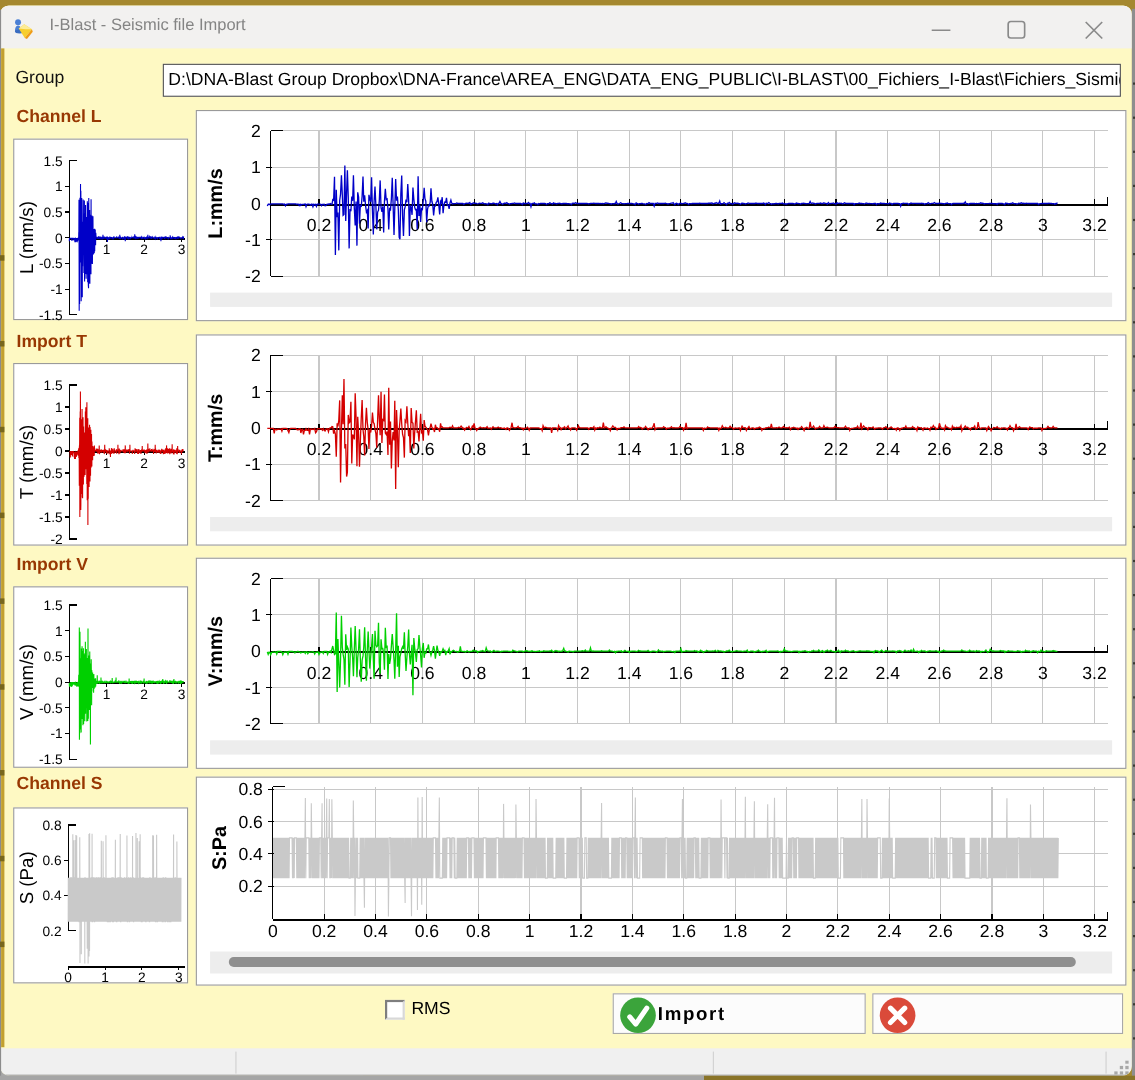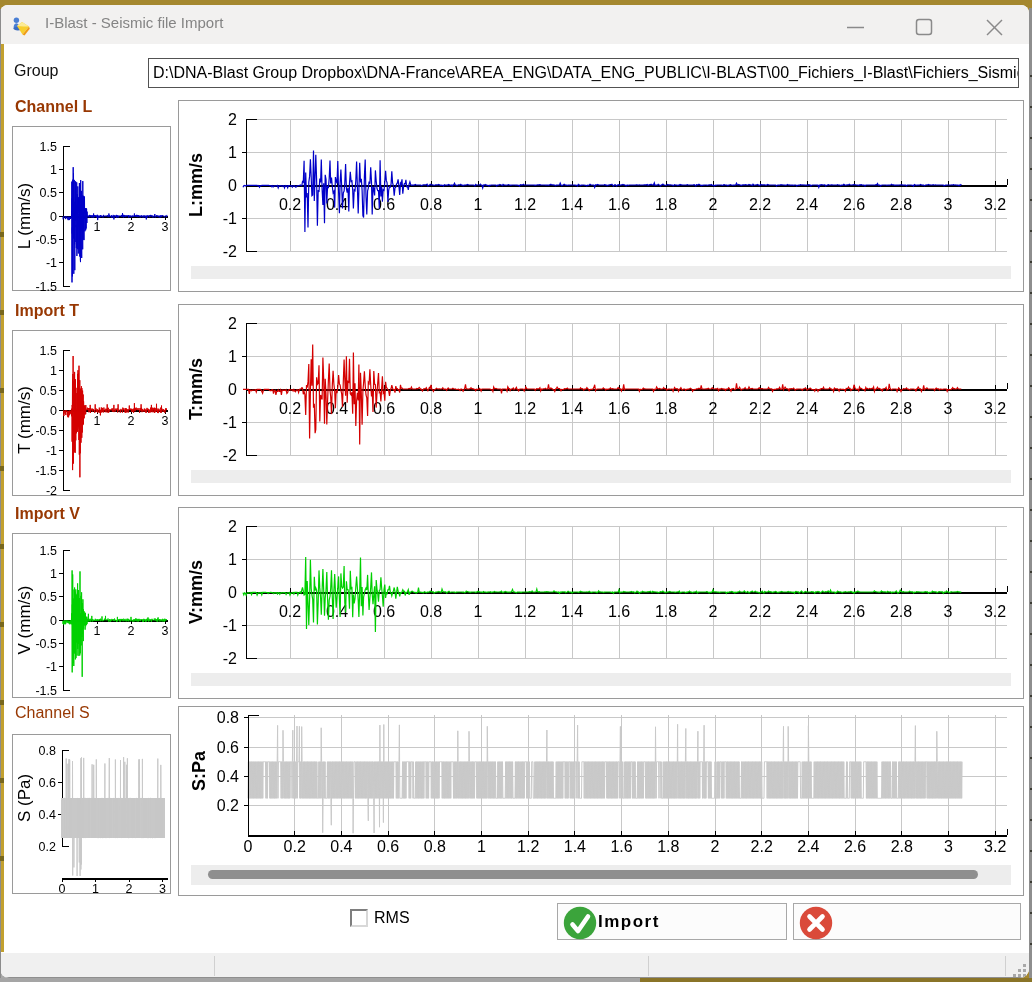--- a/index.html
+++ b/index.html
@@ -1,20 +1,20 @@
 <!DOCTYPE html>
 <html><head><meta charset="utf-8"><style>
 *{margin:0;padding:0;box-sizing:border-box}
 html,body{width:1032px;height:982px;overflow:hidden}
 body{font-family:"Liberation Sans",sans-serif;background:#a5882f;position:relative}
 .abs{position:absolute}
 svg text{font-family:"Liberation Sans",sans-serif}
 </style></head><body>
 <div class="abs" style="left:0;top:950px;width:330px;height:32px;background:#a8a8a8"></div>
-<div class="abs" style="left:0;top:5px;width:1029px;height:973px;background:#ffffff;border-radius:8px 8px 9px 9px;overflow:hidden">
+<div class="abs" style="left:0;top:5px;width:1029px;height:973px;background:#fef9c3;border-radius:8px 8px 9px 9px;overflow:hidden">
     <div class="abs" style="left:0;top:0;width:1029px;height:39px;background:#f2f1f0"></div>
     <svg class="abs" style="left:13px;top:9px" width="22" height="24">
 <circle cx="3.4" cy="6.2" r="2.7" fill="#4a7fd4"></circle>
 <path d="M0.6 15 Q0.4 9.3 3.4 9.2 Q6.4 9.3 6.6 15 Z" fill="#4a7fd4"></path>
 <ellipse cx="4.8" cy="14.6" rx="4.2" ry="1.8" fill="#3a6cc0"></ellipse>
 <path d="M4 12 L9 8 L16 12.5 L9.5 20.5 Z" fill="#f7ce2e"></path>
 <path d="M4 12 L9 8 L16 12.5 L10.5 12.6 Z" fill="#fceb96"></path>
 <path d="M9.5 20.5 L16 12.5 L16.8 14.8 L11.5 21.5 Z" fill="#ef9c16"></path>
 </svg>
     <div class="abs" style="left:45px;top:9px;font-size:15px;color:#848484">I-Blast - Seismic file Import</div>
@@ -333,21 +333,21 @@
         <text x="628.0" y="109" font-size="16" text-anchor="middle" fill="#000">2.4</text>
         <text x="675.0" y="109" font-size="16" text-anchor="middle" fill="#000">2.6</text>
         <text x="722.0" y="109" font-size="16" text-anchor="middle" fill="#000">2.8</text>
         <text x="769.0" y="109" font-size="16" text-anchor="middle" fill="#000">3</text>
         <text x="816.0" y="109" font-size="16" text-anchor="middle" fill="#000">3.2</text>
         <text x="23" y="84.0" font-size="18" font-weight="bold" fill="#000" text-anchor="middle" transform="rotate(-90 23 84.0)">V:mm/s</text>
         <rect x="12" y="165" width="820" height="13" fill="#ededed"></rect>
         <polyline points="64.0,84.6 64.8,86.8 65.6,84.8 66.3,85.1 67.1,87.1 67.9,85.1 68.7,84.8 69.5,84.6 70.3,85.0 71.0,85.0 71.8,84.5 72.6,86.6 73.4,84.3 74.2,84.3 75.0,84.3 75.8,84.3 76.5,84.3 77.3,84.7 78.1,87.1 78.9,85.2 79.7,84.7 80.5,85.0 81.2,84.6 82.0,84.5 82.8,86.8 83.6,84.3 84.4,84.3 85.2,84.3 85.9,84.3 86.7,84.3 87.5,84.5 88.3,84.6 89.1,85.6 89.8,84.6 90.6,84.6 91.4,84.3 92.2,84.3 93.0,84.7 93.8,84.6 94.5,85.6 95.3,84.8 96.1,84.7 96.9,84.8 97.7,84.7 98.5,86.0 99.2,84.5 100.0,84.5 100.8,86.2 101.6,85.0 102.4,84.6 103.2,84.8 104.0,84.9 104.7,84.7 105.5,84.5 106.3,84.7 107.1,86.5 107.9,85.0 108.7,84.9 109.4,85.0 110.2,84.5 111.0,87.0 111.8,85.2 112.6,85.2 113.3,84.6 114.1,84.5 114.9,86.1 115.7,84.3 116.5,84.3 117.3,84.3 118.1,84.3 118.8,86.9 119.6,84.7 120.4,84.6 121.2,83.9 122.0,85.2 122.8,82.0 123.5,79.3 124.3,83.0 125.1,87.0 125.9,86.3 126.7,48.9 127.5,121.0 128.2,73.0 129.0,94.1 129.8,116.9 130.6,91.2 131.4,51.7 132.2,80.6 132.9,86.7 133.7,91.4 134.5,114.5 135.3,68.7 136.1,82.7 136.8,80.0 137.6,82.1 138.4,116.5 139.2,93.8 140.0,62.4 140.8,79.9 141.6,90.1 142.3,106.8 143.1,82.5 143.9,61.0 144.7,82.6 145.5,107.7 146.2,90.2 147.0,82.2 147.8,64.0 148.6,91.8 149.4,111.8 150.2,92.1 151.0,88.3 151.7,80.3 152.5,62.3 153.3,89.3 154.1,110.9 154.9,82.8 155.7,66.1 156.4,83.1 157.2,99.8 158.0,89.1 158.8,79.6 159.6,68.4 160.4,91.6 161.1,109.1 161.9,65.4 162.7,78.3 163.5,80.0 164.3,79.0 165.1,58.1 165.8,94.7 166.6,104.4 167.4,73.2 168.2,81.7 169.0,81.6 169.8,85.9 170.5,100.8 171.3,62.8 172.1,81.2 172.9,78.8 173.7,109.3 174.4,86.5 175.2,95.5 176.0,90.7 176.8,79.2 177.6,68.5 178.4,80.0 179.2,92.3 179.9,109.0 180.7,83.0 181.5,49.6 182.3,98.2 183.1,79.1 183.9,107.5 184.6,89.1 185.4,85.7 186.2,81.8 187.0,80.0 187.8,82.0 188.6,66.9 189.3,85.6 190.1,101.9 190.9,89.8 191.7,79.6 192.5,64.4 193.2,85.9 194.0,96.1 194.8,86.5 195.6,78.2 196.4,124.1 197.2,72.1 198.0,81.1 198.7,85.7 199.5,93.7 200.3,82.5 201.1,81.8 201.9,69.3 202.7,80.5 203.4,87.7 204.2,98.8 205.0,81.4 205.8,76.5 206.6,90.0 207.3,85.2 208.1,85.8 208.9,81.9 209.7,81.8 210.5,77.9 211.3,84.2 212.1,85.0 212.8,87.8 213.6,84.8 214.4,82.9 215.2,79.5 216.0,83.6 216.8,90.8 217.5,85.2 218.3,78.9 219.1,83.2 219.9,84.7 220.7,88.3 221.5,84.7 222.2,85.2 223.0,83.8 223.8,81.7 224.6,83.5 225.4,83.3 226.2,87.5 226.9,84.4 227.7,84.8 228.5,83.5 229.3,81.6 230.1,86.9 230.9,84.3 231.6,84.6 232.4,83.5 233.2,83.1 234.0,83.8 234.8,84.1 235.6,84.3 236.3,84.3 237.1,85.1 237.9,84.3 238.7,84.4 239.5,79.6 240.2,84.0 241.0,84.1 241.8,84.2 242.6,84.3 243.4,84.3 244.2,84.9 245.0,84.0 245.7,83.6 246.5,84.2 247.3,84.7 248.1,84.2 248.9,84.1 249.7,84.1 250.4,83.9 251.2,83.1 252.0,83.9 252.8,83.7 253.6,83.8 254.4,83.8 255.1,85.2 255.9,84.4 256.7,84.1 257.5,84.2 258.3,83.8 259.1,83.9 259.8,83.4 260.6,83.9 261.4,84.1 262.2,84.3 263.0,81.0 263.8,83.3 264.5,83.8 265.3,83.9 266.1,83.9 266.9,83.8 267.7,85.0 268.5,84.3 269.2,83.8 270.0,83.3 270.8,84.0 271.6,84.3 272.4,84.0 273.1,84.0 273.9,84.0 274.7,84.1 275.5,84.1 276.3,84.7 277.1,84.1 277.9,84.2 278.6,84.0 279.4,84.0 280.2,84.0 281.0,84.0 281.8,84.0 282.6,84.0 283.3,84.2 284.1,84.1 284.9,84.1 285.7,84.7 286.5,84.2 287.2,83.1 288.0,83.7 288.8,83.7 289.6,84.0 290.4,84.1 291.2,84.6 292.0,84.1 292.7,84.0 293.5,84.0 294.3,84.0 295.1,84.0 295.9,84.0 296.7,84.6 297.4,84.1 298.2,83.9 299.0,83.3 299.8,83.8 300.6,83.8 301.4,84.1 302.1,84.1 302.9,84.0 303.7,84.4 304.5,83.6 305.3,84.0 306.1,84.1 306.8,84.1 307.6,84.4 308.4,84.1 309.2,84.1 310.0,83.9 310.8,84.0 311.5,83.7 312.3,84.5 313.1,84.2 313.9,84.1 314.7,83.9 315.5,83.5 316.2,84.0 317.0,83.9 317.8,84.0 318.6,84.0 319.4,84.0 320.2,84.0 320.9,83.8 321.7,83.8 322.5,83.1 323.3,84.2 324.1,84.8 324.9,83.9 325.6,83.8 326.4,83.4 327.2,83.9 328.0,83.8 328.8,84.4 329.6,84.0 330.3,84.1 331.1,84.0 331.9,84.1 332.7,83.2 333.5,81.4 334.3,83.9 335.0,83.8 335.8,84.1 336.6,84.3 337.4,84.8 338.2,84.0 339.0,84.0 339.7,84.1 340.5,84.2 341.3,84.2 342.1,84.6 342.9,84.0 343.7,84.0 344.4,84.0 345.2,84.0 346.0,84.0 346.8,84.0 347.6,84.0 348.4,84.0 349.1,84.0 349.9,83.8 350.7,83.6 351.5,83.9 352.3,83.8 353.1,82.9 353.8,84.0 354.6,84.0 355.4,84.0 356.2,84.0 357.0,83.8 357.8,81.0 358.5,83.8 359.3,83.9 360.1,83.7 360.9,83.9 361.7,84.0 362.4,84.0 363.2,84.0 364.0,84.0 364.8,84.0 365.6,83.9 366.4,83.9 367.2,83.9 367.9,83.6 368.7,83.9 369.5,83.9 370.3,84.0 371.1,84.0 371.9,84.0 372.6,84.0 373.4,84.0 374.2,83.9 375.0,82.9 375.8,83.7 376.6,83.9 377.3,83.9 378.1,84.2 378.9,84.4 379.7,84.1 380.5,85.3 381.2,84.1 382.0,84.4 382.8,83.9 383.6,83.9 384.4,83.9 385.2,84.0 386.0,83.7 386.7,84.8 387.5,84.3 388.3,84.0 389.1,83.3 389.9,83.8 390.7,84.2 391.4,84.2 392.2,84.1 393.0,85.1 393.8,84.1 394.6,84.2 395.4,84.0 396.1,84.0 396.9,84.0 397.7,84.0 398.5,84.0 399.3,84.4 400.1,84.1 400.8,83.9 401.6,83.2 402.4,83.8 403.2,83.8 404.0,84.0 404.8,84.0 405.5,84.0 406.3,84.0 407.1,84.0 407.9,83.9 408.7,84.0 409.5,83.9 410.2,83.3 411.0,84.2 411.8,84.1 412.6,84.6 413.4,84.1 414.1,84.0 414.9,84.0 415.7,84.0 416.5,84.1 417.3,84.2 418.1,84.8 418.9,84.0 419.6,82.9 420.4,83.9 421.2,83.8 422.0,84.1 422.8,84.0 423.6,84.0 424.3,84.6 425.1,84.1 425.9,84.1 426.7,84.0 427.5,84.0 428.2,84.0 429.0,84.0 429.8,84.0 430.6,84.0 431.4,84.1 432.2,84.3 432.9,84.4 433.7,84.1 434.5,85.3 435.3,84.0 436.1,84.0 436.9,84.0 437.7,84.0 438.4,84.0 439.2,84.0 440.0,81.8 440.8,84.8 441.6,84.2 442.4,84.2 443.1,84.1 443.9,84.2 444.7,83.5 445.5,83.9 446.3,83.8 447.1,84.0 447.8,84.0 448.6,84.0 449.4,84.0 450.2,84.0 451.0,83.9 451.8,83.9 452.5,83.4 453.3,84.0 454.1,83.8 454.9,83.9 455.7,84.9 456.5,84.2 457.2,84.1 458.0,83.2 458.8,84.0 459.6,83.9 460.4,85.2 461.2,84.3 461.9,84.2 462.7,84.1 463.5,83.3 464.3,83.8 465.1,83.9 465.9,84.0 466.6,84.0 467.4,84.0 468.2,84.0 469.0,83.7 469.8,83.9 470.6,83.7 471.3,83.2 472.1,84.1 472.9,84.5 473.7,83.3 474.5,83.8 475.3,83.9 476.0,83.8 476.8,84.0 477.6,84.2 478.4,84.1 479.2,84.8 479.9,84.3 480.7,84.1 481.5,83.7 482.3,83.8 483.1,83.8 483.9,83.1 484.7,83.9 485.4,84.1 486.2,84.7 487.0,84.2 487.8,84.2 488.6,84.2 489.4,83.9 490.1,83.8 490.9,83.4 491.7,84.0 492.5,84.0 493.3,84.0 494.1,84.0 494.8,84.0 495.6,84.1 496.4,84.4 497.2,84.0 498.0,84.0 498.8,83.9 499.5,83.9 500.3,83.1 501.1,84.8 501.9,84.3 502.7,84.2 503.5,84.0 504.2,84.0 505.0,84.0 505.8,84.0 506.6,84.8 507.4,84.2 508.2,84.3 508.9,83.9 509.7,83.9 510.5,83.1 511.3,83.9 512.1,84.2 512.9,84.2 513.6,84.7 514.4,84.1 515.2,84.2 516.0,83.9 516.8,83.9 517.5,83.2 518.3,84.9 519.1,84.2 519.9,84.2 520.7,84.0 521.5,84.0 522.2,84.0 523.0,84.0 523.8,84.0 524.6,84.0 525.4,84.0 526.2,84.0 527.0,83.9 527.7,83.7 528.5,83.9 529.3,84.3 530.1,85.0 530.9,84.1 531.7,84.3 532.4,84.3 533.2,83.8 534.0,81.8 534.8,83.9 535.6,83.8 536.4,83.8 537.1,83.9 537.9,84.1 538.7,84.1 539.5,84.1 540.3,84.6 541.1,84.2 541.8,84.2 542.6,84.0 543.4,84.0 544.2,84.0 545.0,84.0 545.8,84.0 546.5,84.0 547.3,85.3 548.1,84.1 548.9,84.3 549.7,84.3 550.5,83.9 551.2,83.9 552.0,83.9 552.8,83.5 553.6,83.9 554.4,84.3 555.2,84.2 555.9,85.0 556.7,84.2 557.5,84.3 558.3,84.2 559.1,83.8 559.9,83.9 560.6,83.2 561.4,84.0 562.2,84.0 563.0,84.0 563.8,84.0 564.6,83.9 565.3,82.9 566.1,83.6 566.9,84.6 567.7,84.2 568.5,83.5 569.2,83.9 570.0,84.9 570.8,84.2 571.6,83.8 572.4,83.7 573.2,83.0 574.0,84.0 574.7,84.0 575.5,83.8 576.3,83.2 577.1,83.9 577.9,84.2 578.6,84.2 579.4,84.3 580.2,84.9 581.0,84.2 581.8,84.1 582.6,83.9 583.4,83.2 584.1,84.3 584.9,85.1 585.7,83.6 586.5,83.9 587.3,84.0 588.0,84.0 588.8,84.0 589.6,83.1 590.4,83.8 591.2,83.7 592.0,83.8 592.8,84.1 593.5,84.5 594.3,84.1 595.1,83.9 595.9,83.9 596.7,83.5 597.5,83.9 598.2,84.2 599.0,84.7 599.8,84.1 600.6,84.1 601.4,83.9 602.1,83.9 602.9,83.5 603.7,84.0 604.5,84.0 605.3,84.0 606.1,84.0 606.9,84.0 607.6,84.0 608.4,83.9 609.2,83.5 610.0,84.0 610.8,83.8 611.6,83.9 612.3,84.1 613.1,84.1 613.9,84.3 614.7,84.1 615.5,85.3 616.2,83.8 617.0,83.4 617.8,83.8 618.6,83.8 619.4,83.9 620.2,85.1 621.0,84.1 621.7,83.7 622.5,83.1 623.3,83.8 624.1,84.8 624.9,84.2 625.6,83.9 626.4,83.4 627.2,83.9 628.0,84.0 628.8,84.0 629.6,84.0 630.4,84.0 631.1,84.0 631.9,83.9 632.7,83.7 633.5,83.9 634.3,83.9 635.1,84.2 635.8,85.2 636.6,83.9 637.4,83.8 638.2,83.8 639.0,83.4 639.8,83.9 640.5,83.9 641.3,84.9 642.1,84.2 642.9,83.8 643.7,83.1 644.5,84.0 645.2,84.0 646.0,83.9 646.8,83.6 647.6,83.9 648.4,83.7 649.2,82.9 649.9,83.8 650.7,84.4 651.5,82.2 652.3,84.0 653.1,84.1 653.9,84.1 654.6,84.0 655.4,84.0 656.2,85.2 657.0,84.1 657.8,84.3 658.6,83.2 659.3,83.7 660.1,83.9 660.9,83.8 661.7,83.8 662.5,84.2 663.3,84.7 664.0,84.1 664.8,84.0 665.6,83.9 666.4,83.6 667.2,84.0 668.0,84.0 668.7,84.0 669.5,83.9 670.3,83.9 671.1,83.9 671.9,83.5 672.7,83.9 673.4,84.3 674.2,84.1 675.0,85.2 675.8,84.1 676.6,84.1 677.4,83.8 678.1,83.7 678.9,83.1 679.7,83.9 680.5,83.8 681.3,84.0 682.1,84.0 682.8,84.0 683.6,84.0 684.4,84.0 685.2,84.0 686.0,84.0 686.8,84.0 687.5,84.0 688.3,84.0 689.1,84.0 689.9,84.0 690.7,84.0 691.5,84.0 692.2,84.0 693.0,84.0 693.8,84.0 694.6,83.7 695.4,82.9 696.2,83.7 696.9,83.7 697.7,84.0 698.5,84.0 699.3,84.1 700.1,84.3 700.9,84.0 701.6,84.1 702.4,83.0 703.2,83.7 704.0,83.9 704.8,83.9 705.5,83.9 706.3,83.8 707.1,84.1 707.9,84.4 708.7,83.4 709.5,83.9 710.2,84.0 711.0,83.8 711.8,83.9 712.6,84.9 713.4,84.2 714.2,84.2 715.0,84.3 715.7,84.2 716.5,83.8 717.3,82.9 718.1,84.2 718.9,85.2 719.6,84.3 720.4,84.2 721.2,82.2 722.0,83.2 722.8,83.8 723.6,83.8 724.4,83.7 725.1,83.9 725.9,84.0 726.7,84.0 727.5,84.0 728.3,84.0 729.1,84.0 729.8,83.8 730.6,83.3 731.4,83.8 732.2,83.8 733.0,83.8 733.8,83.8 734.5,85.0 735.3,84.1 736.1,84.3 736.9,84.0 737.7,83.6 738.5,83.9 739.2,83.9 740.0,83.9 740.8,84.0 741.6,84.0 742.4,84.1 743.1,84.1 743.9,84.4 744.7,84.1 745.5,83.9 746.3,83.6 747.1,83.9 747.9,83.9 748.6,83.9 749.4,85.0 750.2,84.3 751.0,84.3 751.8,84.3 752.6,84.2 753.3,83.1 754.1,83.8 754.9,83.7 755.7,83.9 756.5,83.8 757.2,83.9 758.0,84.8 758.8,84.2 759.6,83.9 760.4,83.6 761.2,83.9 762.0,83.9 762.7,83.9 763.5,83.9 764.3,85.3 765.1,84.1 765.9,84.2 766.7,84.4 767.4,83.0 768.2,83.9 769.0,83.9 769.8,84.1 770.6,84.7 771.4,84.2 772.1,83.6 772.9,84.0 773.7,84.0 774.5,84.0 775.3,84.0 776.1,83.9 776.8,84.0 777.6,83.9 778.4,83.4 779.2,83.8 780.0,83.8 780.8,84.1 781.5,84.1 782.3,84.1" fill="none" stroke="#00d000" stroke-width="1.2"></polyline>
       </svg>
     </div>
-    <div class="abs" style="left:15px;top:699px;font-size:16px;font-weight:normal;color:#983803">Channel S</div>
+    <div class="abs" style="left:15px;top:699px;font-size:16px;font-weight:bold;color:#983803">Channel S</div>
     <div class="abs" style="left:12px;top:729px;width:159px;height:160px;background:#fff;border:1px solid #9a9a9a">
       <svg width="159" height="160" style="position:absolute;left:0;top:0">
         <g shape-rendering="crispEdges">
           <line x1="49" y1="15" x2="49" y2="111.0" stroke="#000" stroke-width="1"></line>
           <rect x="49" y="143.0" width="106" height="2" fill="#000" stroke="none"></rect>
           <line x1="49" y1="15.0" x2="56" y2="15.0" stroke="#000" stroke-width="1"></line>
           <line x1="45" y1="47.0" x2="50" y2="47.0" stroke="#000" stroke-width="1"></line>
           <line x1="45" y1="79.0" x2="50" y2="79.0" stroke="#000" stroke-width="1"></line>
           <line x1="49" y1="111.0" x2="56" y2="111.0" stroke="#000" stroke-width="1"></line>
           <line x1="49.0" y1="143.0" x2="49.0" y2="147.0" stroke="#000" stroke-width="1"></line>

